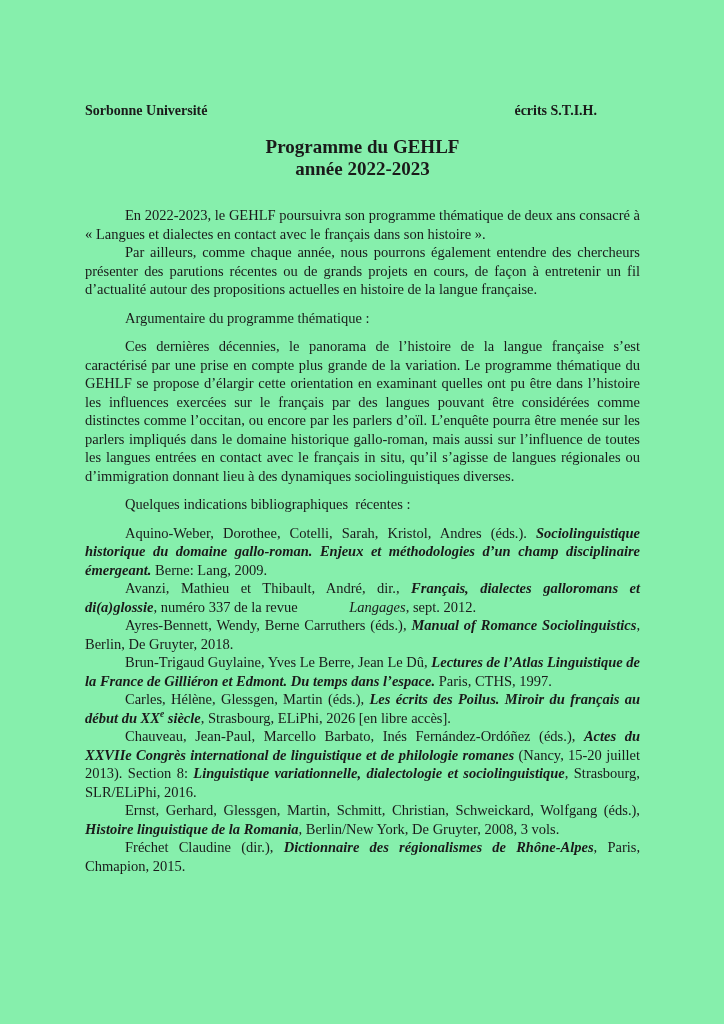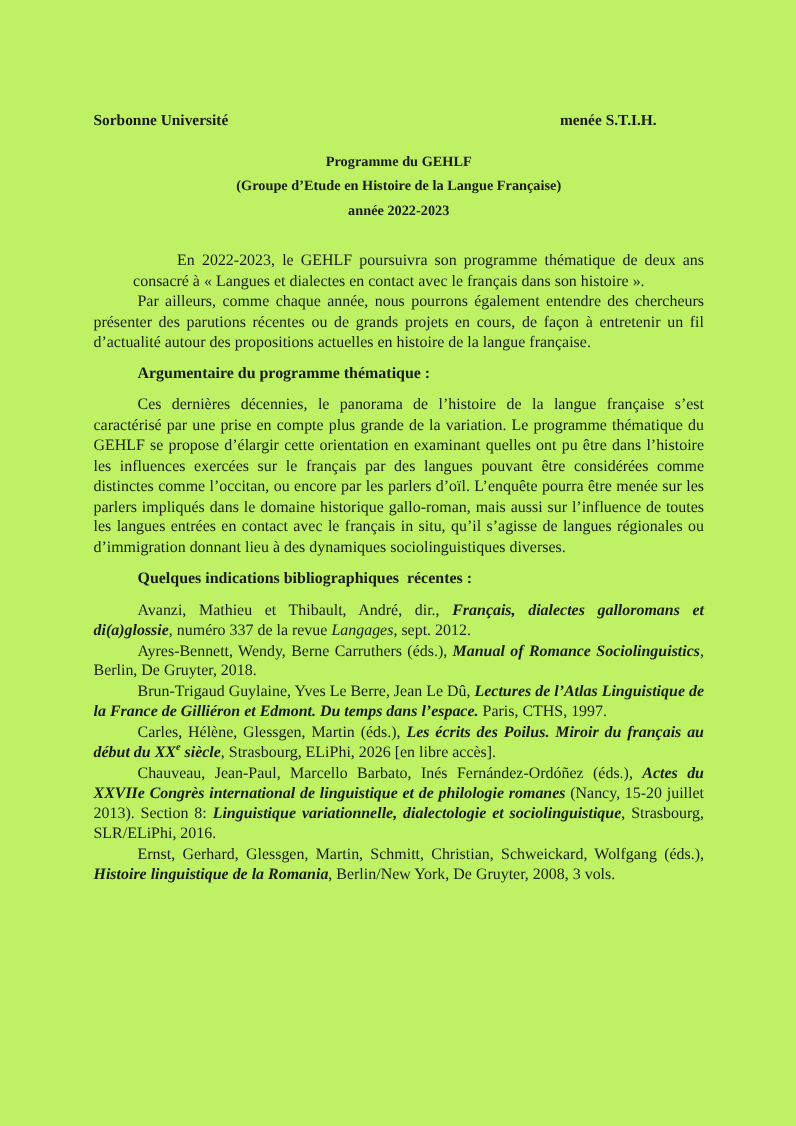--- a/index.html
+++ b/index.html
@@ -5,107 +5,108 @@
   html, body {
     margin: 0;
     padding: 0;
     background: #ffffff;
   }
   .page {
     position: relative;
     width: 724px;
     height: 1024px;
     box-sizing: border-box;
-    background: #bef264;
+    background: #86efac;
     color: #1a1a1a;
     font-family: "Liberation Serif", "DejaVu Serif", serif;
     padding: 102px 84px 0 85px;
     overflow: hidden;
   }
   .doc-header {
     display: flex;
     justify-content: space-between;
     font-weight: bold;
     font-size: 14px;
     line-height: 18px;
   }
   .doc-header .hdr-right {
     margin-right: 43px;
   }
   .doc-title {
     margin-top: 16px;
     text-align: center;
     font-weight: bold;
-    font-size: 13px;
+    font-size: 19px;
     line-height: 22px;
   }
   .body-p {
     margin: 0;
     font-size: 14.5px;
     line-height: 18.5px;
     text-align: justify;
     text-indent: 40px;
     hyphens: none;
   }
   .intro-first {
     margin-top: 26px;
-    margin-left: 36px;
   }
   .sec-heading {
     margin: 10px 0;
     font-size: 14.5px;
-    font-weight: bold;
+    font-weight: normal;
     line-height: 18.5px;
     text-indent: 40px;
     white-space: pre-wrap;
   }
   .t {
     font-weight: bold;
     font-style: italic;
   }
   .it {
     font-style: italic;
+    margin-left: 48px;
   }
   sup.t {
     font-size: 0.65em;
     line-height: 0;
   }
 </style>
 </head>
 <body>
 
 <div class="page">
 
   <div class="doc-header">
     <span>Sorbonne Université</span>
-    <span class="hdr-right">menée S.T.I.H.</span>
+    <span class="hdr-right">écrits S.T.I.H.</span>
   </div>
 
   <div class="doc-title">
     <div>Programme du GEHLF</div>
-    <div>(Groupe d’Etude en Histoire de la Langue Française)</div>
     <div>année 2022-2023</div>
   </div>
 
   <p class="body-p intro-first">En 2022-2023, le GEHLF poursuivra son programme thématique de deux ans consacré à « Langues et dialectes en contact avec le français dans son histoire ».</p>
   <p class="body-p">Par ailleurs, comme chaque année, nous pourrons également entendre des chercheurs présenter des parutions récentes ou de grands projets en cours, de façon à entretenir un fil d’actualité autour des propositions actuelles en histoire de la langue française.</p>
 
   <h2 class="sec-heading">Argumentaire du programme thématique :</h2>
 
   <p class="body-p">Ces dernières décennies, le panorama de l’histoire de la langue française s’est caractérisé par une prise en compte plus grande de la variation. Le programme thématique du GEHLF se propose d’élargir cette orientation en examinant quelles ont pu être dans l’histoire les influences exercées sur le français par des langues pouvant être considérées comme distinctes comme l’occitan, ou encore par les parlers d’oïl. L’enquête pourra être menée sur les parlers impliqués dans le domaine historique gallo-roman, mais aussi sur l’influence de toutes les langues entrées en contact avec le français in situ, qu’il s’agisse de langues régionales ou d’immigration donnant lieu à des dynamiques sociolinguistiques diverses.</p>
 
   <h2 class="sec-heading">Quelques indications bibliographiques  récentes :</h2>
 
+  <p class="body-p"><span>Aquino-Weber, Dorothee, Cotelli, Sarah, Kristol, Andres (éds.). </span><span class="t">Sociolinguistique historique du domaine gallo-roman. Enjeux et méthodologies d’un champ disciplinaire émergeant.</span><span> Berne: Lang, 2009.</span></p>
 
   <p class="body-p"><span>Avanzi, Mathieu et Thibault, André, dir., </span><span class="t">Français, dialectes galloromans et di(a)glossie</span><span>, numéro 337 de la revue </span><span class="it">Langages</span><span>, sept. 2012.</span></p>
 
   <p class="body-p"><span>Ayres-Bennett, Wendy, Berne Carruthers (éds.), </span><span class="t">Manual of Romance Sociolinguistics</span><span>, Berlin, De Gruyter, 2018.</span></p>
 
   <p class="body-p"><span>Brun-Trigaud Guylaine, Yves Le Berre, Jean Le Dû, </span><span class="t">Lectures de l’Atlas Linguistique de la France de Gilliéron et Edmont. Du temps dans l’espace.</span><span> Paris, CTHS, 1997.</span></p>
 
   <p class="body-p"><span>Carles, Hélène, Glessgen, Martin (éds.), </span><span class="t">Les écrits des Poilus. Miroir du français au début du XX</span><sup class="t">e</sup><span class="t"> siècle</span><span>, Strasbourg, ELiPhi, 2026 [en libre accès].</span></p>
 
   <p class="body-p"><span>Chauveau, Jean-Paul, Marcello Barbato, Inés Fernández-Ordóñez (éds.), </span><span class="t">Actes du XXVIIe Congrès international de linguistique et de philologie romanes</span><span> (Nancy, 15-20 juillet 2013). Section 8: </span><span class="t">Linguistique variationnelle, dialectologie et sociolinguistique</span><span>, Strasbourg, SLR/ELiPhi, 2016.</span></p>
 
   <p class="body-p"><span>Ernst, Gerhard, Glessgen, Martin, Schmitt, Christian, Schweickard, Wolfgang (éds.), </span><span class="t">Histoire linguistique de la Romania</span><span>, Berlin/New York, De Gruyter, 2008, 3 vols.</span></p>
 
+  <p class="body-p"><span>Fréchet Claudine (dir.), </span><span class="t">Dictionnaire des régionalismes de Rhône-Alpes</span><span>, Paris, Chmapion, 2015.</span></p>
 
 </div>
 
 </body></html>

